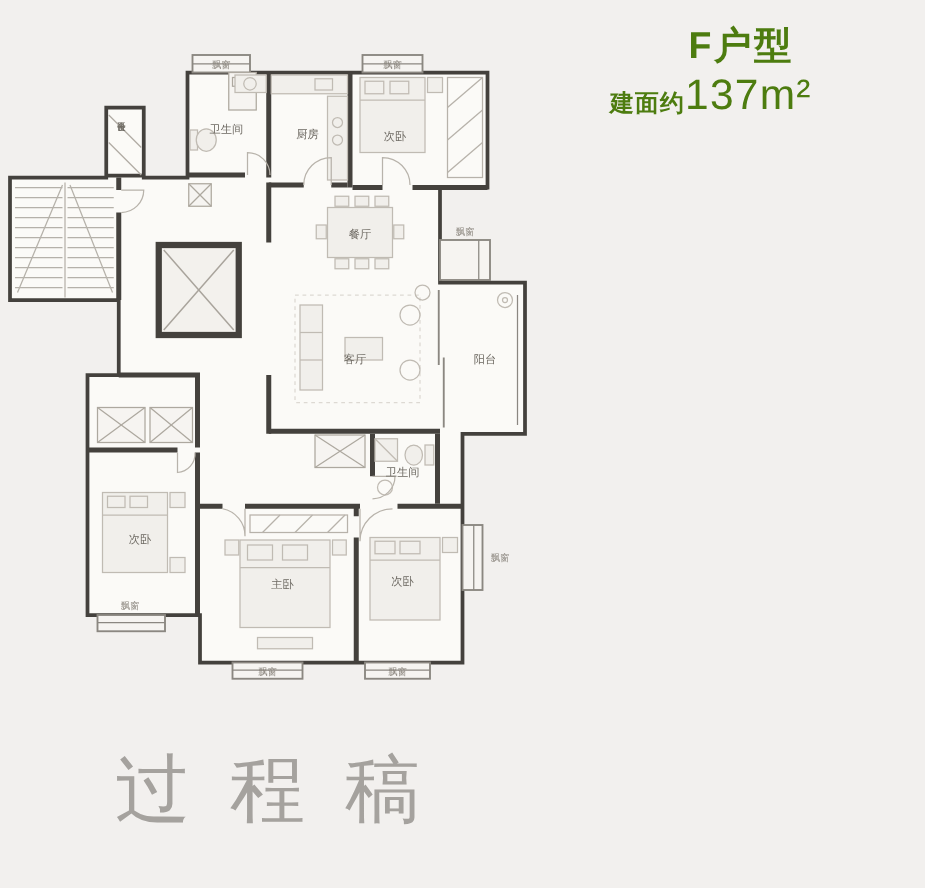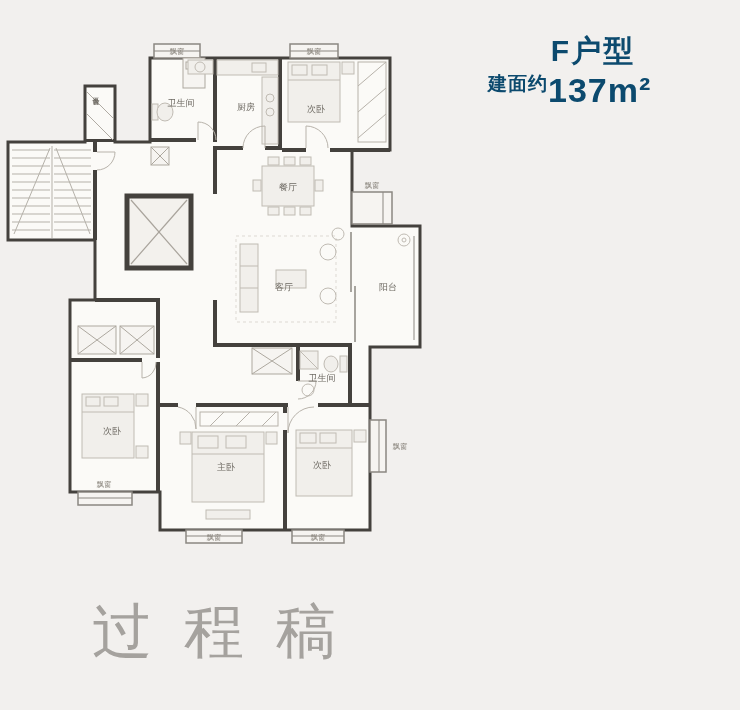--- a/index.html
+++ b/index.html
@@ -6,32 +6,32 @@
   body{
     width:740px;height:710px;
     background:#f2f0ee;
     font-family:"Liberation Sans",sans-serif;
     position:relative;overflow:hidden;
   }
   .stage{position:absolute;left:0;top:0;width:740px;height:710px;}
   svg.plan{position:absolute;left:0;top:0;}
 
   .header{
-    position:absolute;left:488px;top:34px;width:210px;
-    color:#0c4a6e;
+    position:absolute;left:488px;top:20px;width:210px;
+    color:#4d7c0f;
   }
   .header .title{
     font-size:30px;font-weight:bold;letter-spacing:2px;
     text-align:center;line-height:1.1;
   }
   .header .area{
-    margin-top:4px;display:flex;align-items:flex-start;white-space:nowrap;
+    margin-top:4px;display:flex;align-items:flex-end;white-space:nowrap;
   }
   .header .area-prefix{font-size:19px;font-weight:bold;letter-spacing:1px;}
-  .header .area-value{font-size:34px;font-weight:bold;letter-spacing:1px;}
+  .header .area-value{font-size:34px;font-weight:normal;letter-spacing:1px;}
 
   .watermark{
     position:absolute;left:92px;top:592px;
     font-family:"Liberation Serif",serif;
     font-size:60px;color:#a5a29e;letter-spacing:32px;
     white-space:nowrap;
   }
 
   
   text{font-family:"Liberation Sans",sans-serif;}

